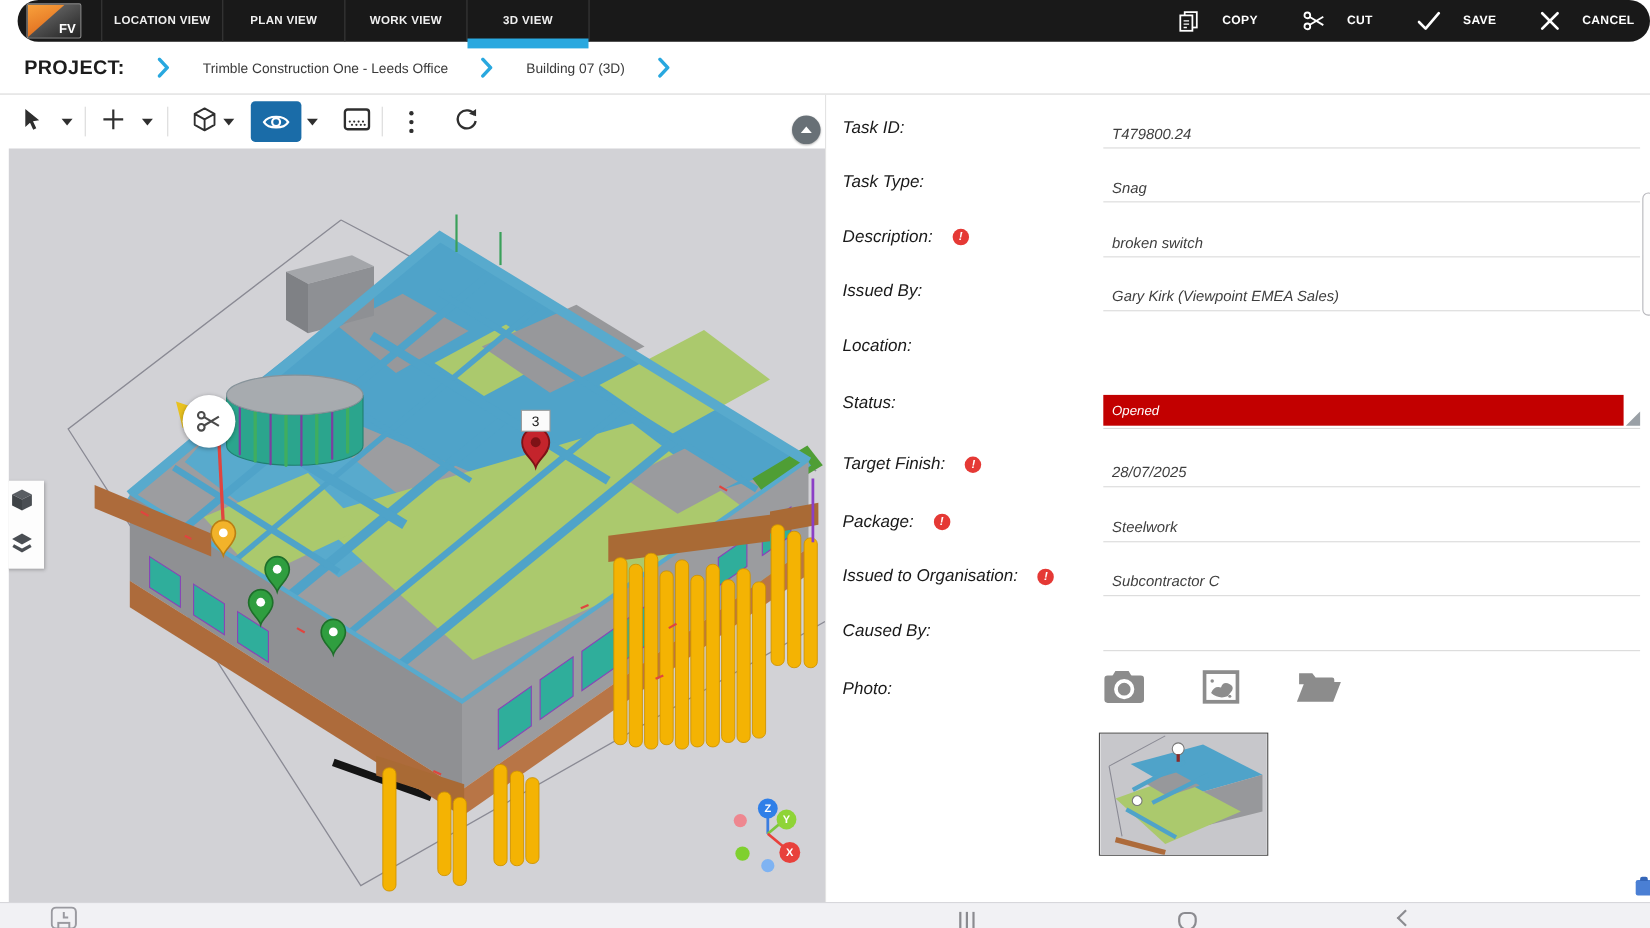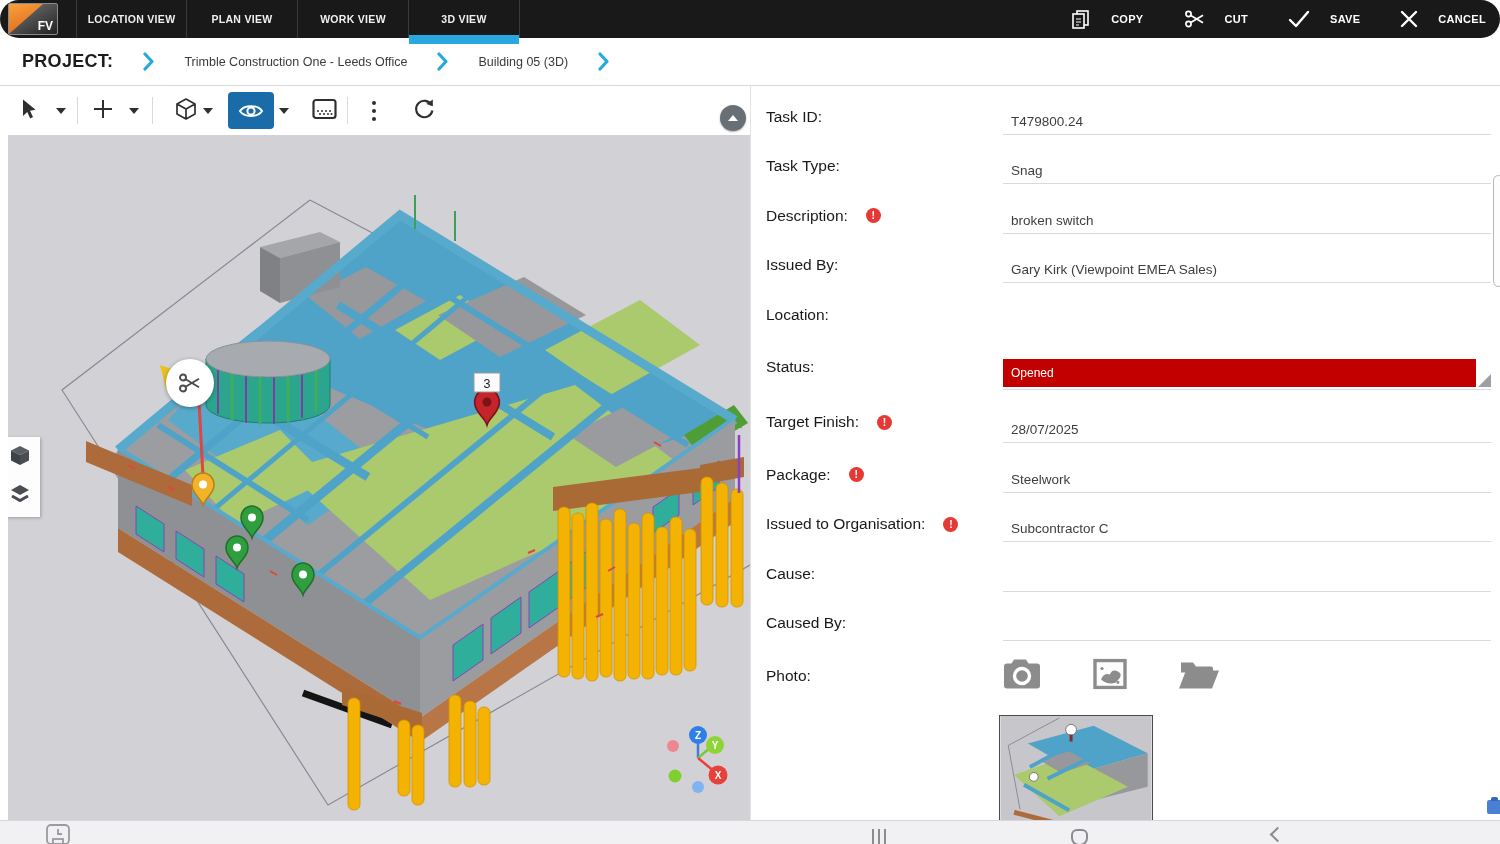--- a/index.html
+++ b/index.html
@@ -2,41 +2,41 @@
 <html style="--accent: #29a8df; --active-tool: #1a6ca8; --status: #c20000; --required: #e53935;"><head>
 <meta charset="utf-8">
 <style>
   * { margin:0; padding:0; box-sizing:border-box; }
   html,body { background:#000; }
   .screen {
     position:relative; width:1500px; height:844px; overflow:hidden;
     font-family:"Liberation Sans", sans-serif; background:#fff;
   }
   
-  .topbar { position:absolute; top:0; left:0; right:0; height:38px; background:#191919; display:flex; align-items:center; z-index:20;border-radius:19px; }
+  .topbar { position:absolute; top:0; left:16px; right:0; height:38px; background:#191919; display:flex; align-items:center; z-index:20;border-radius:19px; }
   .logo { position:relative; width:50px; height:32px; margin-left:8px; background:linear-gradient(150deg,#7a7a7a,#222); border:1px solid #8b8b8b; border-radius:2px; overflow:hidden; flex:0 0 auto; }
   .logo .tri { position:absolute; top:0; left:0; width:34px; height:30px; background:linear-gradient(160deg,#f9a23c,#d95f18); clip-path:polygon(0 0,100% 0,0 100%); }
   .logo .lg-txt { position:absolute; right:4px; bottom:1px; color:#fff; font-size:12px; font-weight:bold; }
   .tabs { display:flex; height:38px; margin-left:18px; }
   .tab { position:relative; width:111px; height:38px; display:flex; align-items:center; justify-content:center; color:#f0f0f0; font-size:10.5px; font-weight:bold; letter-spacing:.3px; border-right:1px solid #3a3a3a; cursor:default; }
   .tab:first-child { border-left:1px solid #3a3a3a; }
   .tab.active::after { content:""; position:absolute; left:0; right:0; bottom:-6px; height:9px; background:var(--accent,#29a8df); }
   .actions { margin-left:auto; margin-right:14px; display:flex; gap:40px; align-items:center; }
   .action { display:flex; align-items:center; gap:20px; color:#fff; font-size:11px; font-weight:bold; letter-spacing:.3px; }
   .action svg { display:block; }
   
   .crumbbar { position:absolute; top:38px; left:0; right:0; height:48px; background:#fff; border-bottom:1px solid #d8d8d8; display:flex; align-items:center; padding-left:22px; z-index:10; }
   .crumb-label { font-size:18px; font-weight:bold; color:#1c1c1c; letter-spacing:.3px; }
   .crumb-item { font-size:12.5px; color:#3a3a3a; }
   .chev { margin:0 30px; display:block; }
   .chev-line { stroke:var(--accent,#29a8df); stroke-width:3.2; fill:none; stroke-linecap:round; stroke-linejoin:round; }
   
   .main { position:absolute; top:86px; left:0; right:0; bottom:24px; }
   .left { position:absolute; top:0; left:0; width:750px; height:100%; background:#fff; }
-  .right { position:absolute; top:0; left:750px; width:750px; height:100%; background:#fff; border-left:1px solid #e3e3e3; overflow:hidden; }
+  .right { position:absolute; top:0; left:750px; width:750px; height:100%; background:#fff; border-left:1px solid #e3e3e3; overflow:hidden;font-style:italic; }
   
   .toolbar { position:relative; height:49px; background:#fff; }
   .ti { position:absolute; top:50%; transform:translateY(-50%); }
   .tdiv { position:absolute; top:11px; width:1px; height:27px; background:#d9d9d9; }
   .caret { width:0; height:0; border-left:5px solid transparent; border-right:5px solid transparent; border-top:6px solid #2f2f2f; }
   .eye-btn { position:absolute; left:228px; top:6px; width:46px; height:37px; background:var(--active-tool,#1a6ca8); border-radius:4px; display:flex; align-items:center; justify-content:center; }
   .kebab { display:flex; flex-direction:column; gap:4px; }
   .kebab i { width:4px; height:4px; border-radius:50%; background:#2f2f2f; }
   .collapse-btn { position:absolute; left:720px; top:19px; width:26px; height:26px; border-radius:50%; background:#687076; display:flex; align-items:center; justify-content:center; z-index:6; box-shadow:0 1px 2px rgba(0,0,0,.3); }
   .collapse-btn .up { width:0; height:0; border-left:5px solid transparent; border-right:5px solid transparent; border-bottom:6px solid #fff; }
@@ -121,21 +121,21 @@
 
   <div class="crumbbar">
     <span class="crumb-label">PROJECT:</span>
     <svg class="chev" width="11" height="19" viewBox="0 0 11 19">
         <polyline class="chev-line" points="2,2 9,9.5 2,17"></polyline>
       </svg>
     <span class="crumb-item">Trimble Construction One - Leeds Office</span>
     <svg class="chev" width="11" height="19" viewBox="0 0 11 19">
         <polyline class="chev-line" points="2,2 9,9.5 2,17"></polyline>
       </svg>
-    <span class="crumb-item">Building 05 (3D)</span>
+    <span class="crumb-item">Building 07 (3D)</span>
     <svg class="chev" width="11" height="19" viewBox="0 0 11 19">
         <polyline class="chev-line" points="2,2 9,9.5 2,17"></polyline>
       </svg>
   </div>
 
   <div class="main">
 
     <section class="left">
       <div class="toolbar">
         <span class="ti" style="left:20px">
@@ -431,25 +431,20 @@
         <span class="lbl">Package:</span>
         <span class="req">!</span>
         <div class="uline">Steelwork</div>
       </div>
       <div class="frow">
         <span class="lbl">Issued to Organisation:</span>
         <span class="req">!</span>
         <div class="uline">Subcontractor C</div>
       </div>
       <div class="frow">
-        <span class="lbl">Cause:</span>
-        <span class="req" style="visibility: hidden;">!</span>
-        <div class="uline"></div>
-      </div>
-      <div class="frow">
         <span class="lbl">Caused By:</span>
         <span class="req" style="visibility: hidden;">!</span>
         <div class="uline"></div>
       </div>
 
       <div class="frow photo-row">
         <span class="lbl">Photo:</span>
         <div class="photo-icons">
           <span>
             <svg width="38" height="31" viewBox="0 0 38 31">

